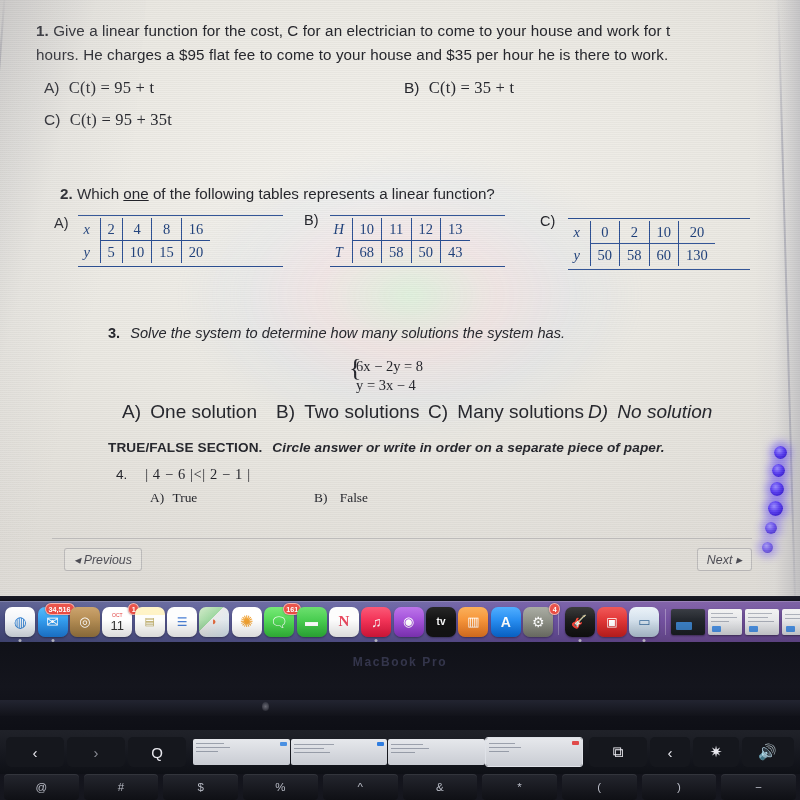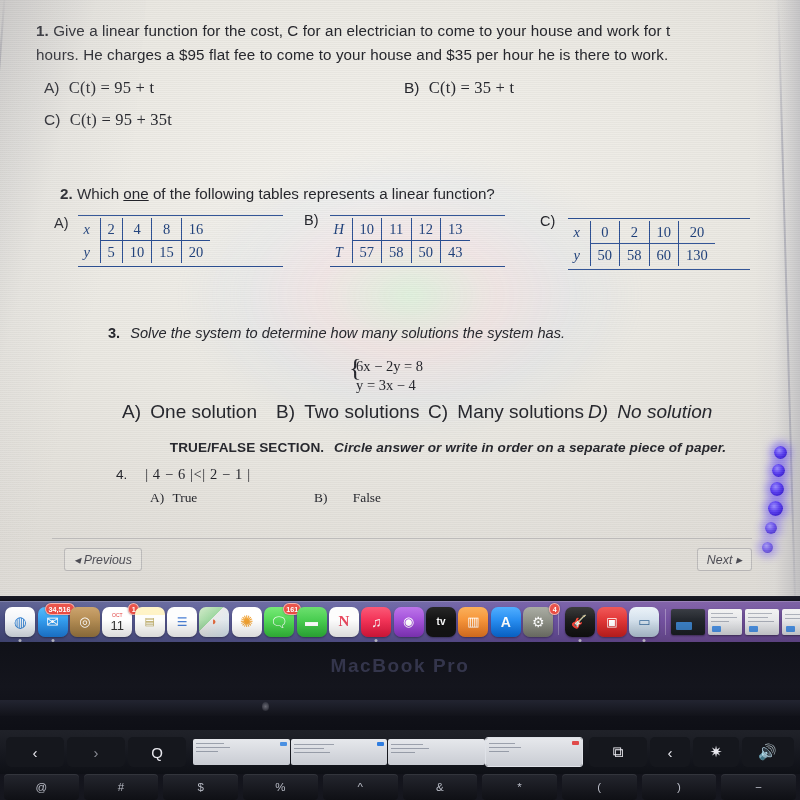--- a/index.html
+++ b/index.html
@@ -93,21 +93,21 @@
 
   
   .q3 { position:absolute; left:108px; top:325px; width: 680px; }
   .q3 .stem { font-size: 14.6px; font-style: italic; }
   .sys { position:absolute; left:248px; top:32px; font-family:"Liberation Serif", serif; font-size: 14.5px; line-height:1.28; }
   .sys .brace { position:absolute; left:-7px; top:-1px; font-size: 26px; line-height: 0.95; font-weight: 300; }
   .q3-choices { position:absolute; left:0px; top:76px; width: 680px; height: 20px; }
   .q3-choices .ch { font-size: 19px; }
 
   
-  .tf { position:absolute; left:108px; top:440px; width: 680px; text-align: center; }
+  .tf { position:absolute; left:108px; top:440px; width: 680px; }
   .tf-head { font-size: 13.6px; font-weight: 700; letter-spacing:.1px; }
   .tf-head .norm { font-weight:700; }
   .tf-head .it { font-style: italic; font-weight:700; }
   .q4 { position:absolute; left:8px; top:26px; font-size: 13.6px; }
   .q4 .ex { font-family:"Liberation Serif", serif; font-size: 14.5px; letter-spacing: .6px; }
   .q4-choices { position:absolute; left:42px; top:50px; width: 500px; }
   .q4-choices .ch { font-size: 13.4px; font-family:"Liberation Serif", serif; }
 
   
   .navrule { position:absolute; left:52px; top:538px; width: 700px; height:1px; background: rgba(120,120,130,.30); }
@@ -165,21 +165,21 @@
   .minwin { width: 34px; height: 26px; border-radius:2px; margin: 0 1.5px; flex:0 0 auto;
     background: linear-gradient(180deg,#f2f2f2 0%, #d8dade 100%);
     box-shadow: 0 1px 2px rgba(0,0,0,.4); position:relative; overflow:hidden; }
   .minwin .ln { position:absolute; left:3px; height:1.5px; background: rgba(90,100,120,.45); }
   .minwin .blu { position:absolute; bottom:3px; left:4px; width:9px; height:6px; background:#4a90e2; border-radius:1px; }
 
   
   .deck { position:absolute; left:0; top:642px; width:800px; height:158px;
     background: linear-gradient(180deg, #101118 0%, #14151d 28%, #0e0f16 55%, #16171f 100%); }
   .mbp { position:absolute; left:50%; top:655px; transform: translateX(-50%);
-    font-size: 19px; letter-spacing: 1.6px; color: rgba(120,125,175,.33); font-weight:600; }
+    font-size: 12px; letter-spacing: 1.6px; color: rgba(120,125,175,.33); font-weight:600; }
   .hinge { position:absolute; left:0; top:700px; width:800px; height:16px;
     background: linear-gradient(180deg, rgba(40,42,56,.75) 0%, rgba(18,19,26,.9) 100%); }
   .speck { position:absolute; left:262px; top:702px; width:7px; height:9px;
     background: radial-gradient(circle, rgba(180,180,190,.5), rgba(120,120,130,0)); border-radius:50%; }
 
   
   .touchbar { position:absolute; left:0; top:730px; width:800px; height:44px;
     background: linear-gradient(180deg, #202229 0%, #16181f 55%, #0e1016 100%);
     display:flex; align-items:center; padding: 0 6px; gap: 3px; }
   .tbkey { height: 30px; border-radius: 5px; background: #15171d;
@@ -277,21 +277,21 @@
             <tbody>
                 <tr>
               <td class="hdr">H</td>
               <td>10</td>
               <td>11</td>
               <td>12</td>
               <td>13</td>
             </tr>
             <tr>
               <td class="hdr">T</td>
-              <td>57</td>
+              <td>68</td>
               <td>58</td>
               <td>50</td>
               <td>43</td>
             </tr>
           </tbody>
             </table>
           <div class="trule-bot" style="bottom:-4px; width:175px;"></div>
         </div>
       </div>
 
@@ -360,21 +360,21 @@
           <span>4.</span>
           <span class="ex" style="margin-left:14px;">| 4 − 6 |&lt;| 2 − 1 |</span>
         </div>
         <div class="q4-choices">
           <span class="ch" style="left:0px;">
             <span>A)</span>
             <span style="margin-left:5px;">True</span>
           </span>
           <span class="ch" style="left:164px;">
             <span>B)</span>
-            <span style="margin-left:22px;">False</span>
+            <span style="margin-left:9px;">False</span>
           </span>
         </div>
       </div>
 
       <div class="navrule"></div>
       <div class="navbtn prev">◂ Previous</div>
       <div class="navbtn next">Next ▸</div>
     </div>
 
     <div class="edge-diag"></div>

